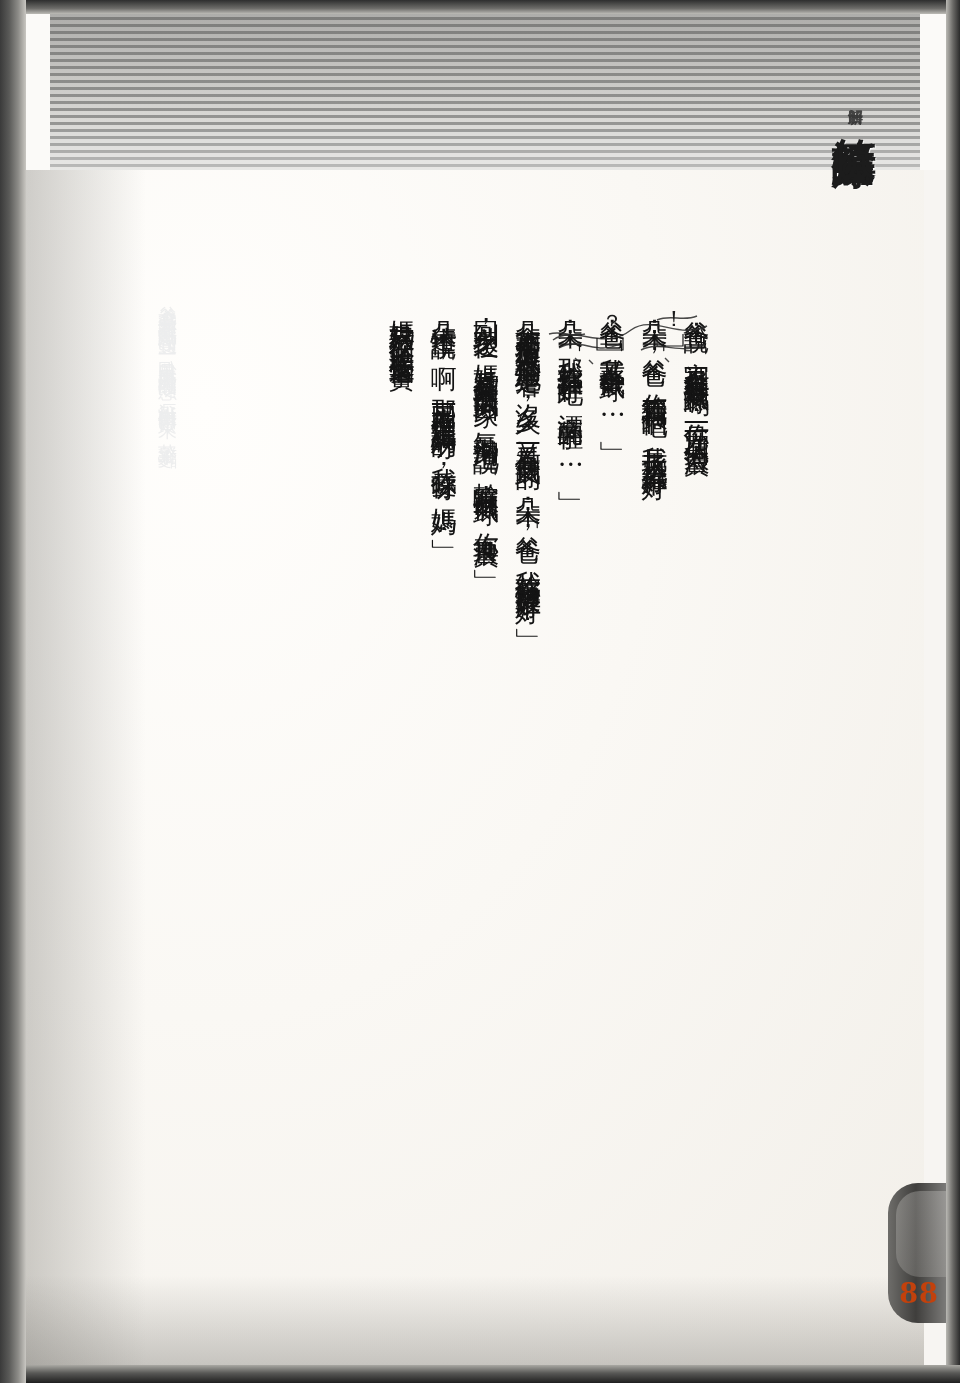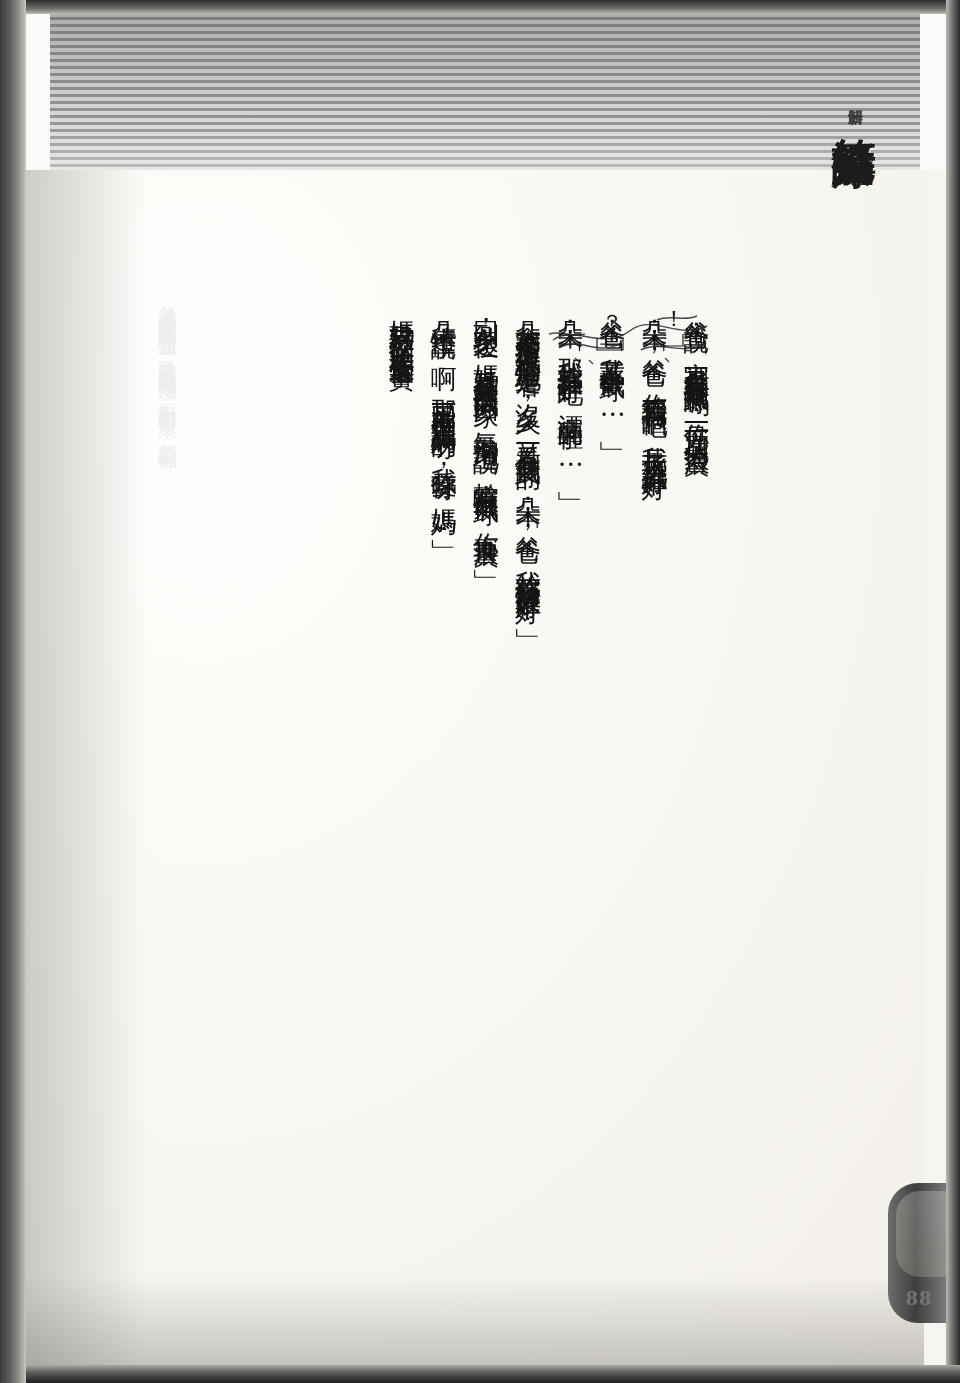--- a/index.html
+++ b/index.html
@@ -210,23 +210,23 @@
     position: absolute;
     inset: 0;
     background: linear-gradient(to right, #6e6d6a, #3f3e3c 45%, #838280);
     border-radius: 30px 0 0 30px;
   }
   .page-number-tab .num {
     position: absolute;
     left: 0; right: 0;
     bottom: 14px;
     text-align: center;
-    color: #737373;
-    font-family: "DejaVu Serif", serif;
-    font-size: 18px;
+    color: #c2410c;
+    font-family: "DejaVu Serif", serif;
+    font-size: 27px;
     font-weight: bold;
     letter-spacing: 1px;
   }
   .page-number-tab .tab-inner {
     position: absolute;
     left: 8px; right: -2px; top: 8px; bottom: 46px;
     background: linear-gradient(to bottom, #f3f1ed, #cfcdc8);
     border-radius: 24px 0 0 24px;
     opacity: 0.25;
   }

